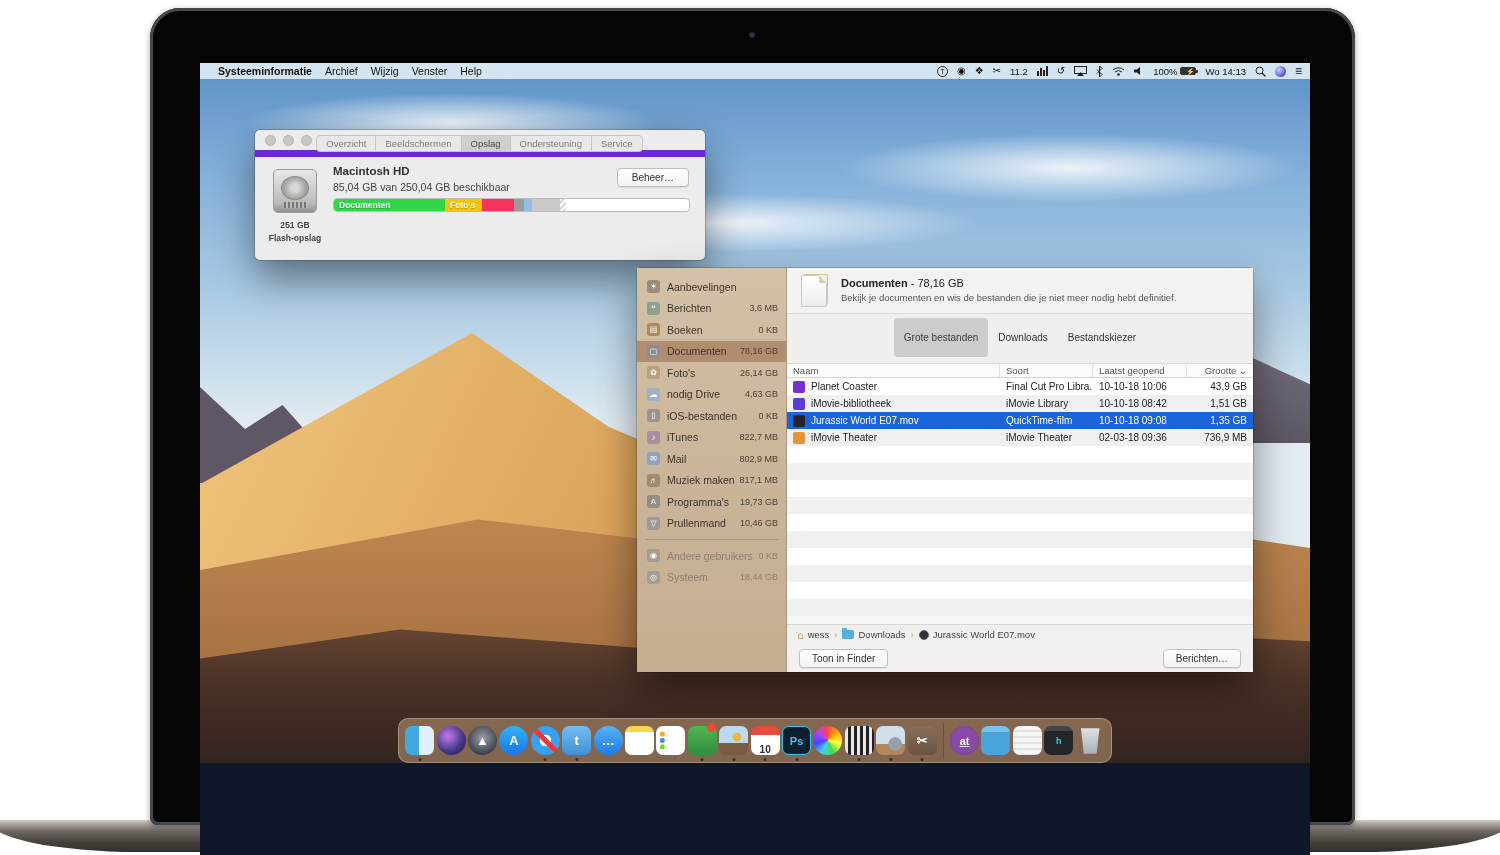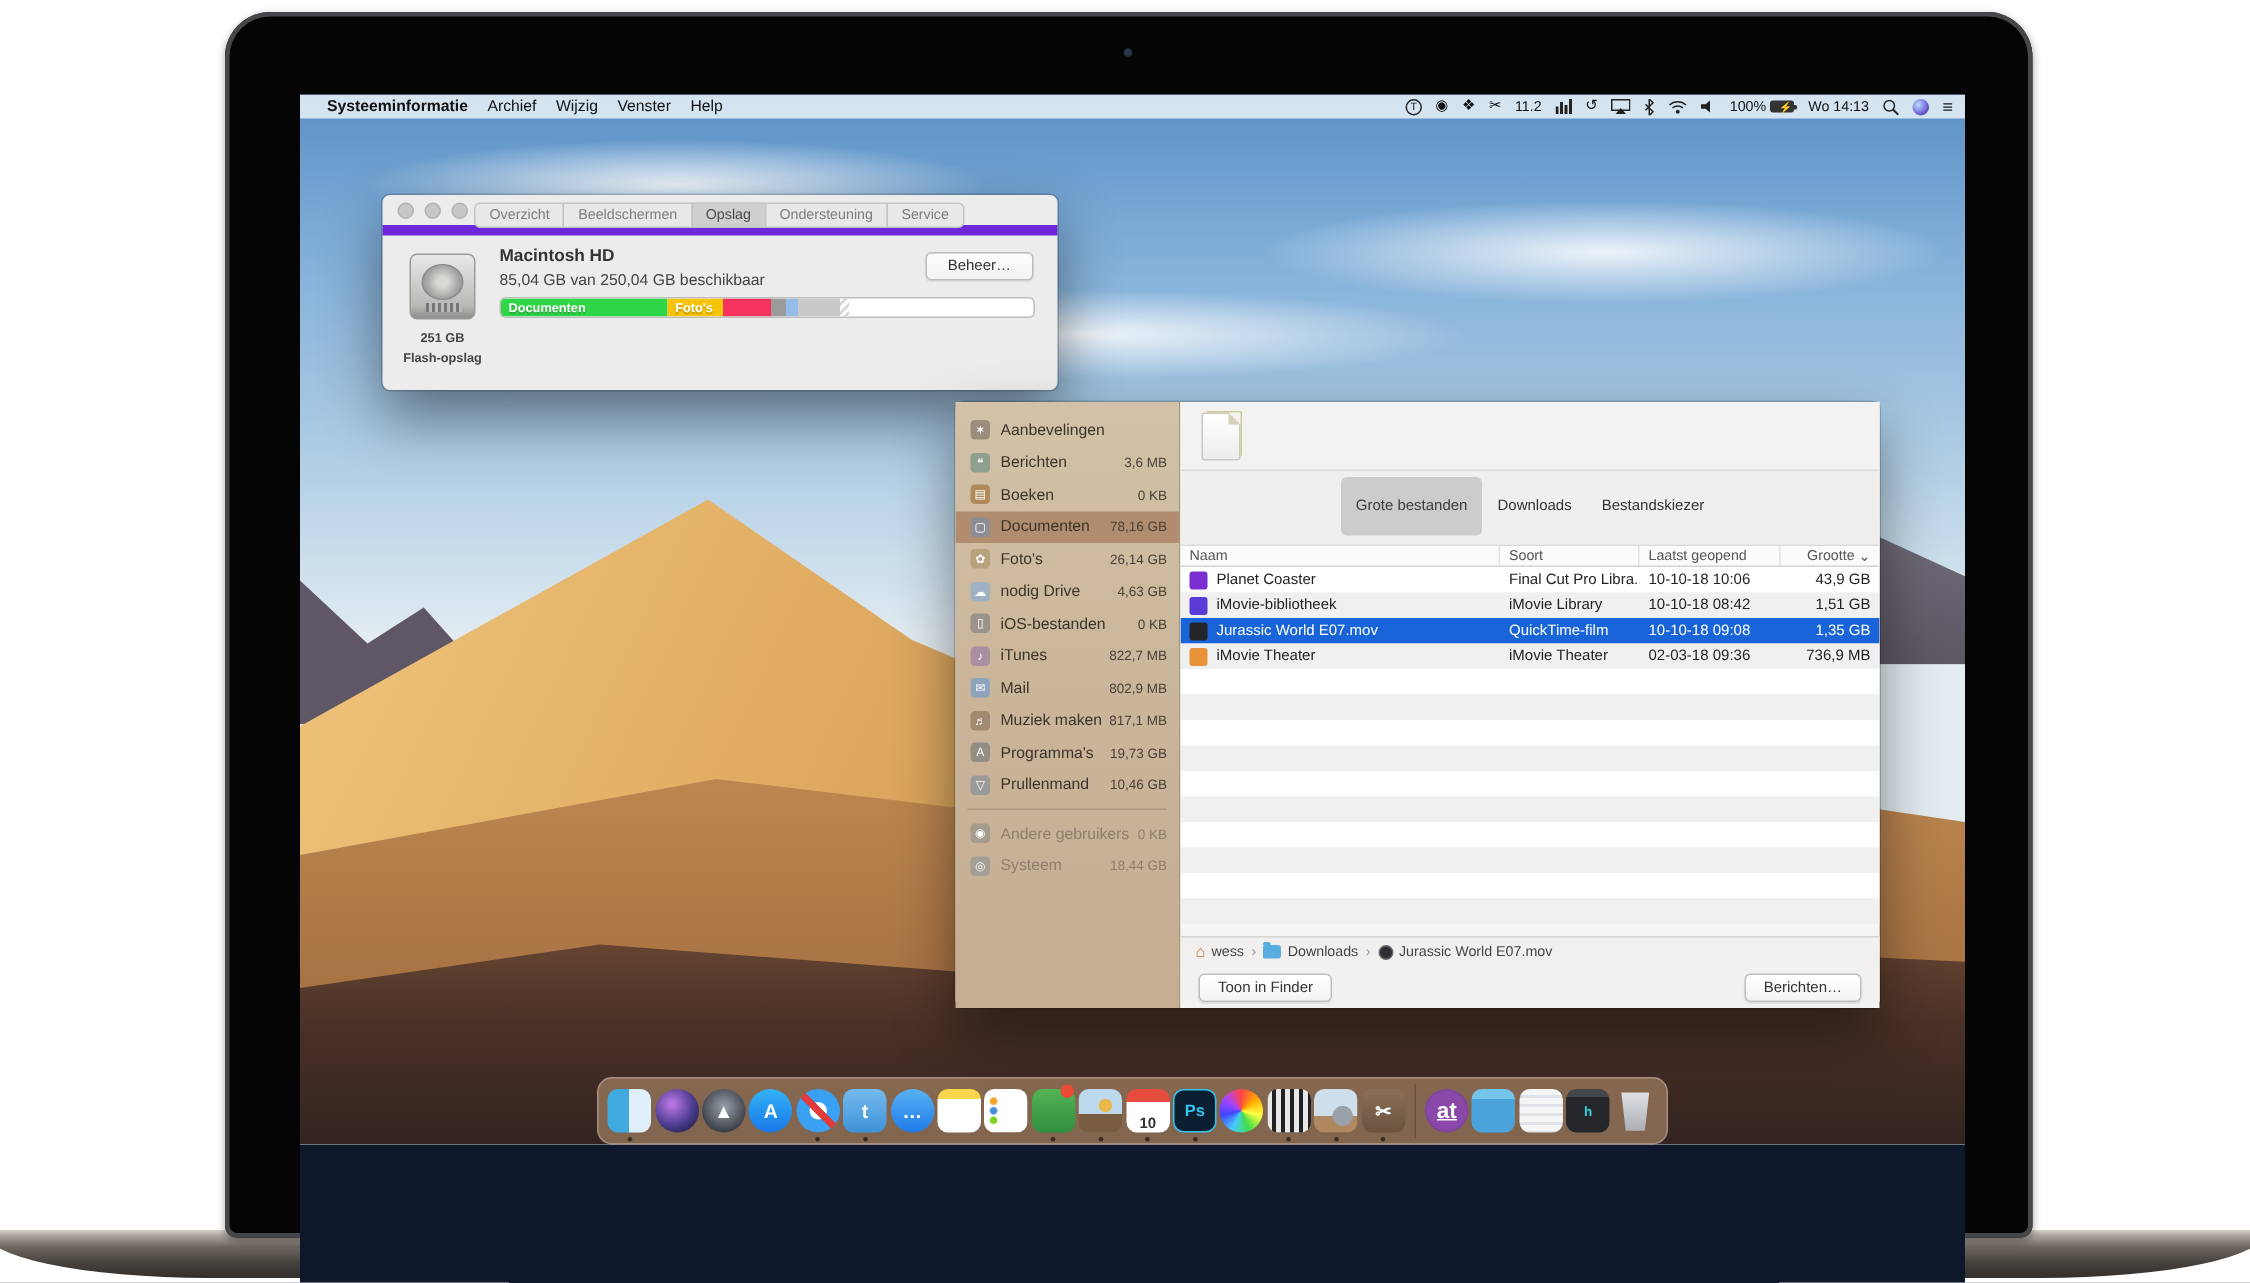--- a/index.html
+++ b/index.html
@@ -327,20 +327,24 @@
             </div>
             <div class="sb-row dimmed">
               <div class="sb-ico" style="background: rgb(163, 158, 150);">◎</div>
               <div class="sb-label">Systeem</div>
               <div class="sb-size">18,44 GB</div>
             </div>
           </div>
         <div id="pane">
           <div id="pane-head">
             <div id="doc-icon"></div>
+            <div>
+              <div id="ph-title"><b>Documenten</b><span> - </span><span>78,16 GB</span></div>
+              <div id="ph-desc">Bekijk je documenten en wis de bestanden die je niet meer nodig hebt definitief.</div>
+            </div>
           </div>
           <div id="segrow">
               <div class="segbtn active">Grote bestanden</div>
               <div class="segbtn">Downloads</div>
               <div class="segbtn">Bestandskiezer</div>
             </div>
           <div id="thead">
             <div class="th col-name">Naam</div>
             <div class="th col-soort">Soort</div>
             <div class="th col-laatst">Laatst geopend</div>
@@ -476,21 +480,21 @@
         <div class="dock-item">
           <div class="dicon square" style="background: radial-gradient(circle at 66% 62%, rgb(154, 160, 168) 24%, rgba(0, 0, 0, 0) 27%), linear-gradient(rgb(207, 224, 236) 62%, rgb(176, 136, 95) 62%); font-size: 13px;"></div>
           <div class="dock-dot"></div>
         </div>
         <div class="dock-item">
           <div class="dicon square" style="background: linear-gradient(rgb(138, 112, 90), rgb(106, 82, 63)); font-size: 13px;">✂</div>
           <div class="dock-dot"></div>
         </div>
         <div class="dock-sep"></div>
         <div class="dock-item">
-          <div class="dicon circle" style="background: radial-gradient(circle, rgb(138, 73, 168) 60%, rgb(94, 44, 126)); font-size: 15px; text-decoration: underline;">at</div>
+          <div class="dicon circle" style="background: radial-gradient(circle, rgb(138, 73, 168) 60%, rgb(94, 44, 126)); font-size: 11px; text-decoration: underline;">at</div>
         </div>
         <div class="dock-item">
           <div class="dicon square" style="background: linear-gradient(rgb(116, 196, 236) 22%, rgb(75, 163, 220) 22%); font-size: 13px;"></div>
         </div>
         <div class="dock-item">
           <div class="dicon square" style="background: repeating-linear-gradient(rgb(244, 245, 247) 0px, rgb(244, 245, 247) 4px, rgb(223, 226, 230) 4px, rgb(223, 226, 230) 6px); font-size: 13px;"></div>
         </div>
         <div class="dock-item">
           <div class="dicon square" style="background: linear-gradient(rgb(67, 70, 75) 18%, rgb(36, 38, 42) 18%); font-size: 9px; color: rgb(53, 208, 224);">h</div>
         </div>

